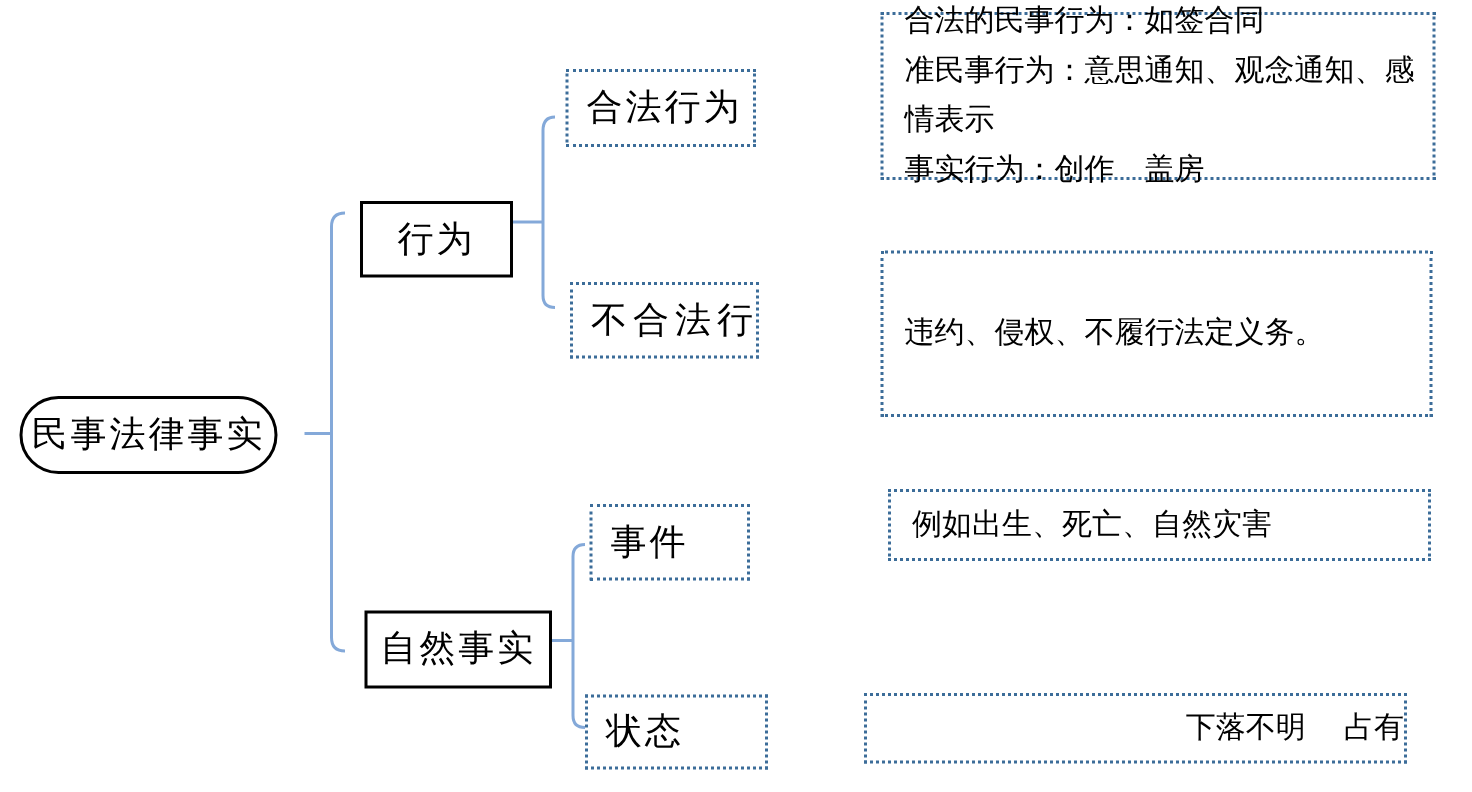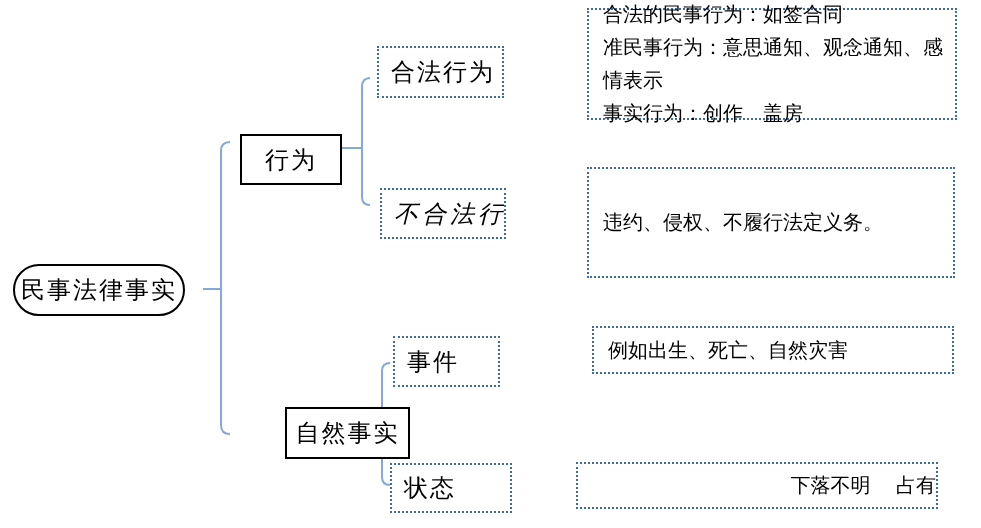--- a/index.html
+++ b/index.html
@@ -65,29 +65,29 @@
   </svg>
 
   <div class="box solid" style="left:13px;top:264px;width:172px;height:52px;border-radius:26px;">
     <span>民事法律事实</span>
   </div>
 
   <div class="box solid" style="left:240px;top:134px;width:102px;height:51px;">
     <span>行为</span>
   </div>
 
-  <div class="box solid" style="left:243px;top:407px;width:125px;height:52px;margin-left:42px;">
+  <div class="box solid" style="left:243px;top:407px;width:125px;height:52px;">
     <span>自然事实</span>
   </div>
 
   <div class="box dashed" style="left:377px;top:46px;width:127px;height:52px;">
     <span>合法行为</span>
   </div>
 
-  <div class="box dashed" style="left:380px;top:188px;width:126px;height:51px;letter-spacing:4px;font-style:italic;">
+  <div class="box dashed" style="left:380px;top:188px;width:126px;height:51px;letter-spacing:4px;">
     <span>不合法行</span>
   </div>
 
   <div class="box dashed" style="left:393px;top:336px;width:107px;height:51px;align-items:center;">
     <span>事件</span>
   </div>
 
   <div class="box dashed" style="left:390px;top:463px;width:122px;height:50px;">
     <span>状态</span>
   </div>

